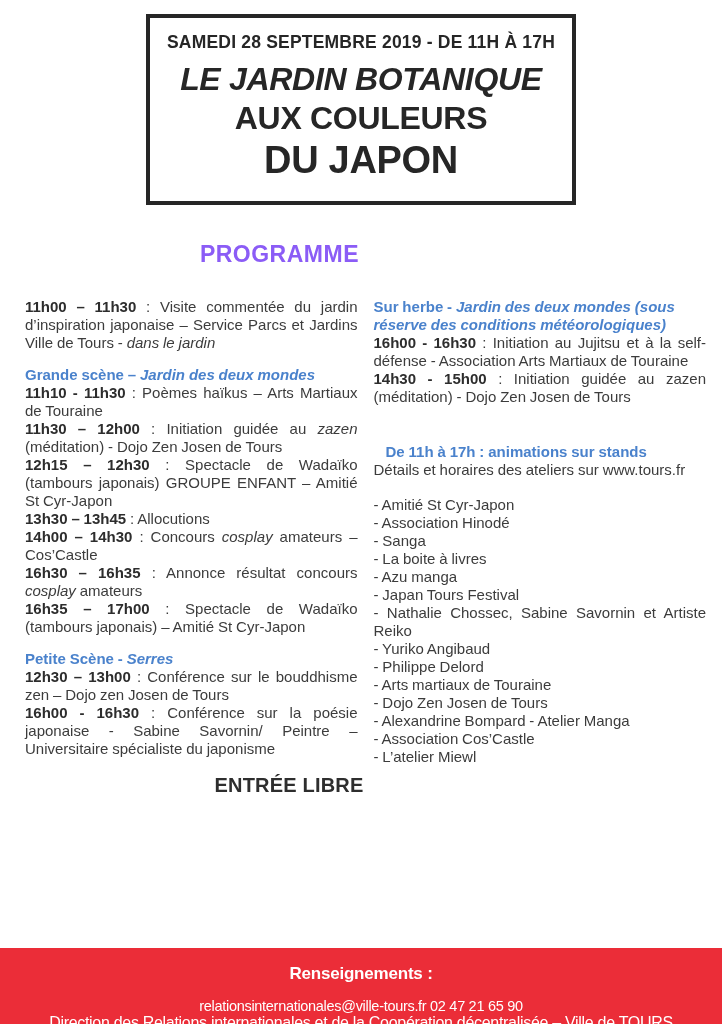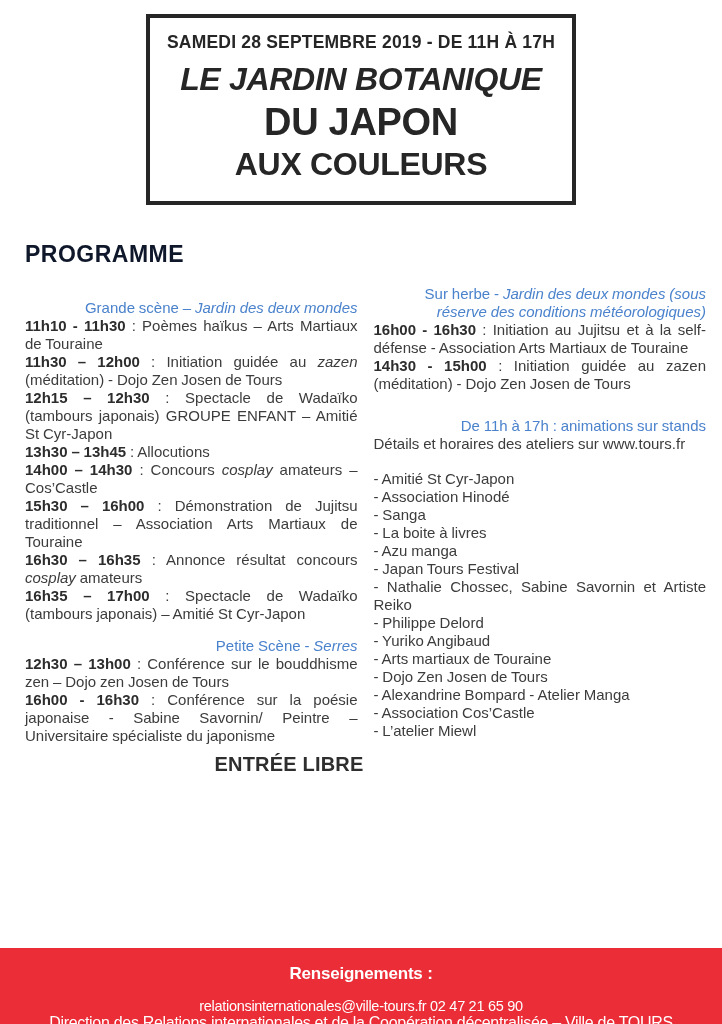--- a/index.html
+++ b/index.html
@@ -16,88 +16,88 @@
   
   .header-box{box-sizing:border-box;width:430px;margin:14px auto 0 auto;
     border:4px solid var(--ink);text-align:center;padding:12px 4px 18px 4px;background:#fff;}
   .date-line{font-size:17.5px;font-weight:bold;color:var(--ink);letter-spacing:.2px;margin-top:2px;}
   .title-line{font-weight:bold;color:var(--ink);letter-spacing:-.3px;}
   .t1{font-size:32px;line-height:1.28;margin-top:6px;font-style:italic;}
   .t2{font-size:32px;line-height:1.18;}
   .t3{font-size:38px;line-height:1.2;}
 
   
-  .programme-heading{width:334px;margin:36px 0 4px 25px;text-align:left;
-    font-size:23px;font-weight:bold;color:#0f172a;letter-spacing:.5px;}
+  .programme-heading{width:334px;margin:36px 0 17px 25px;text-align:right;
+    font-size:23px;font-weight:bold;color:#8b5cf6;letter-spacing:.5px;}
   .columns{display:flex;gap:16px;padding:13px 16px 0 25px;}
   .col{width:334px;font-size:15px;line-height:1.2;color:var(--body);
        word-spacing:-0.3px;hyphens:auto;-webkit-hyphens:auto;}
   .col p{margin:0;}
   p.entry,p.text{text-align:justify;}
   p.entry strong{color:#2d2d2d;}
-  p.heading{color:var(--accent);font-weight:normal;margin-top:14px;text-align:right;}
+  p.heading{color:var(--accent);font-weight:bold;margin-top:14px;text-align:left;}
   p.heading em{font-style:italic;}
   p.heading.first{margin-top:0;}
-  p.gap{margin-top:24px;padding-left:12px;}
+  p.gap{margin-top:37px;padding-left:12px;}
   p.list{text-align:justify;}
   p.list.lead{margin-top:17px;}
 
   
   .entree{margin-top:8px;width:578px;text-align:center;font-size:20px;
     font-weight:bold;color:#2e2e2e;letter-spacing:.2px;}
   .footer{position:absolute;left:0;top:934px;width:722px;height:90px;
     background:var(--red);color:#fff;text-align:center;box-sizing:border-box;padding-top:16px;}
   .footer .f1{font-size:17px;font-weight:bold;letter-spacing:-.2px;}
   .footer .f2{font-size:14.5px;letter-spacing:-.3px;margin-top:14px;}
   .footer .f3{font-size:16px;letter-spacing:-.3px;margin-top:0;}
 </style>
 </head>
 <body>
 
 <div class="page">
 
   <div class="header-box">
     <div class="date-line">SAMEDI 28 SEPTEMBRE 2019 - DE 11H À 17H</div>
     <div class="title-line t1">LE JARDIN BOTANIQUE</div>
+    <div class="title-line t2">AUX COULEURS</div>
     <div class="title-line t3">DU JAPON</div>
-    <div class="title-line t2">AUX COULEURS</div>
   </div>
 
   <div class="programme-heading">PROGRAMME</div>
 
   <div class="columns">
     <div class="col">
+        <p class="entry"><strong>11h00 – 11h30</strong><span> : Visite commentée du jardin d’inspiration japonaise – Service Parcs et Jardins Ville de Tours - </span><em>dans le jardin</em></p>
         <p class="heading"><span>Grande scène – </span><em>Jardin des deux mondes</em></p>
         <p class="entry"><strong>11h10 - 11h30</strong><span> : Poèmes haïkus – Arts Martiaux de Touraine</span></p>
         <p class="entry"><strong>11h30 – 12h00</strong><span> : Initiation guidée au </span><em>zazen</em><span> (méditation) - Dojo Zen Josen de Tours</span></p>
         <p class="entry"><strong>12h15 – 12h30</strong><span> : Spectacle de Wadaïko (tambours japonais) GROUPE ENFANT – Amitié St Cyr-Japon</span></p>
         <p class="entry"><strong>13h30 – 13h45</strong><span> : Allocutions</span></p>
         <p class="entry"><strong>14h00 – 14h30</strong><span> : Concours </span><em>cosplay</em><span> amateurs – Cos’Castle</span></p>
-        <p class="entry"><strong>15h30 – 16h00</strong><span> : Démonstration de Jujitsu traditionnel – Association Arts Martiaux de Touraine</span></p>
         <p class="entry"><strong>16h30 – 16h35</strong><span> : Annonce résultat concours </span><em>cosplay</em><span> amateurs</span></p>
         <p class="entry"><strong>16h35 – 17h00</strong><span> : Spectacle de Wadaïko (tambours japonais) – Amitié St Cyr-Japon</span></p>
         <p class="heading"><span>Petite Scène - </span><em>Serres</em></p>
         <p class="entry"><strong>12h30 – 13h00</strong><span> : Conférence sur le bouddhisme zen – Dojo zen Josen de Tours</span></p>
         <p class="entry"><strong>16h00 - 16h30</strong><span> : Conférence sur la poésie japonaise - Sabine Savornin/ Peintre – Universitaire spécialiste du japonisme</span></p>
       </div>
     <div class="col">
         <p class="heading first"><span>Sur herbe - </span><em>Jardin des deux mondes (sous réserve des conditions météorologiques)</em></p>
         <p class="entry"><strong>16h00 - 16h30</strong><span> : Initiation au Jujitsu et à la self-défense - Association Arts Martiaux de Touraine</span></p>
         <p class="entry"><strong>14h30 - 15h00</strong><span> : Initiation guidée au zazen (méditation) - Dojo Zen Josen de Tours</span></p>
         <p class="heading gap"><span>De 11h à 17h : animations sur stands</span></p>
         <p class="text"><span>Détails et horaires des ateliers sur www.tours.fr</span></p>
         <p class="list lead"><span>- Amitié St Cyr-Japon</span></p>
         <p class="list"><span>- Association Hinodé</span></p>
         <p class="list"><span>- Sanga</span></p>
         <p class="list"><span>- La boite à livres</span></p>
         <p class="list"><span>- Azu manga</span></p>
         <p class="list"><span>- Japan Tours Festival</span></p>
         <p class="list"><span>- Nathalie Chossec, Sabine Savornin et Artiste Reiko</span></p>
+        <p class="list"><span>- Yuriko Angibaud</span></p>
         <p class="list"><span>- Philippe Delord</span></p>
-        <p class="list"><span>- Yuriko Angibaud</span></p>
         <p class="list"><span>- Arts martiaux de Touraine</span></p>
         <p class="list"><span>- Dojo Zen Josen de Tours</span></p>
         <p class="list"><span>- Alexandrine Bompard - Atelier Manga</span></p>
         <p class="list"><span>- Association Cos’Castle</span></p>
         <p class="list"><span>- L’atelier Miewl</span></p>
       </div>
   </div>
 
   <div class="entree">ENTRÉE LIBRE</div>
 

